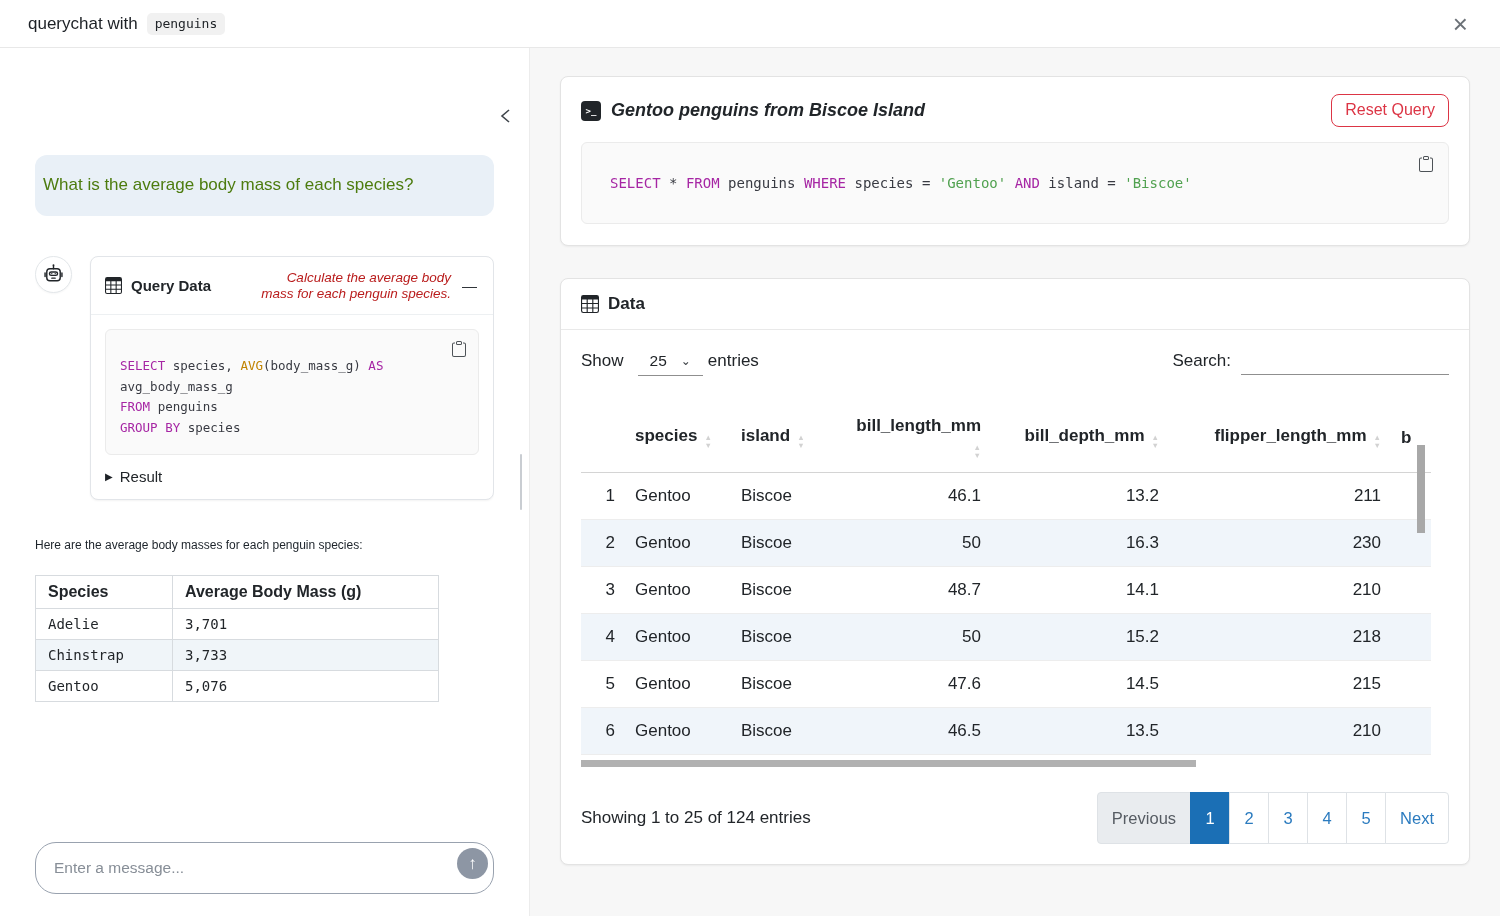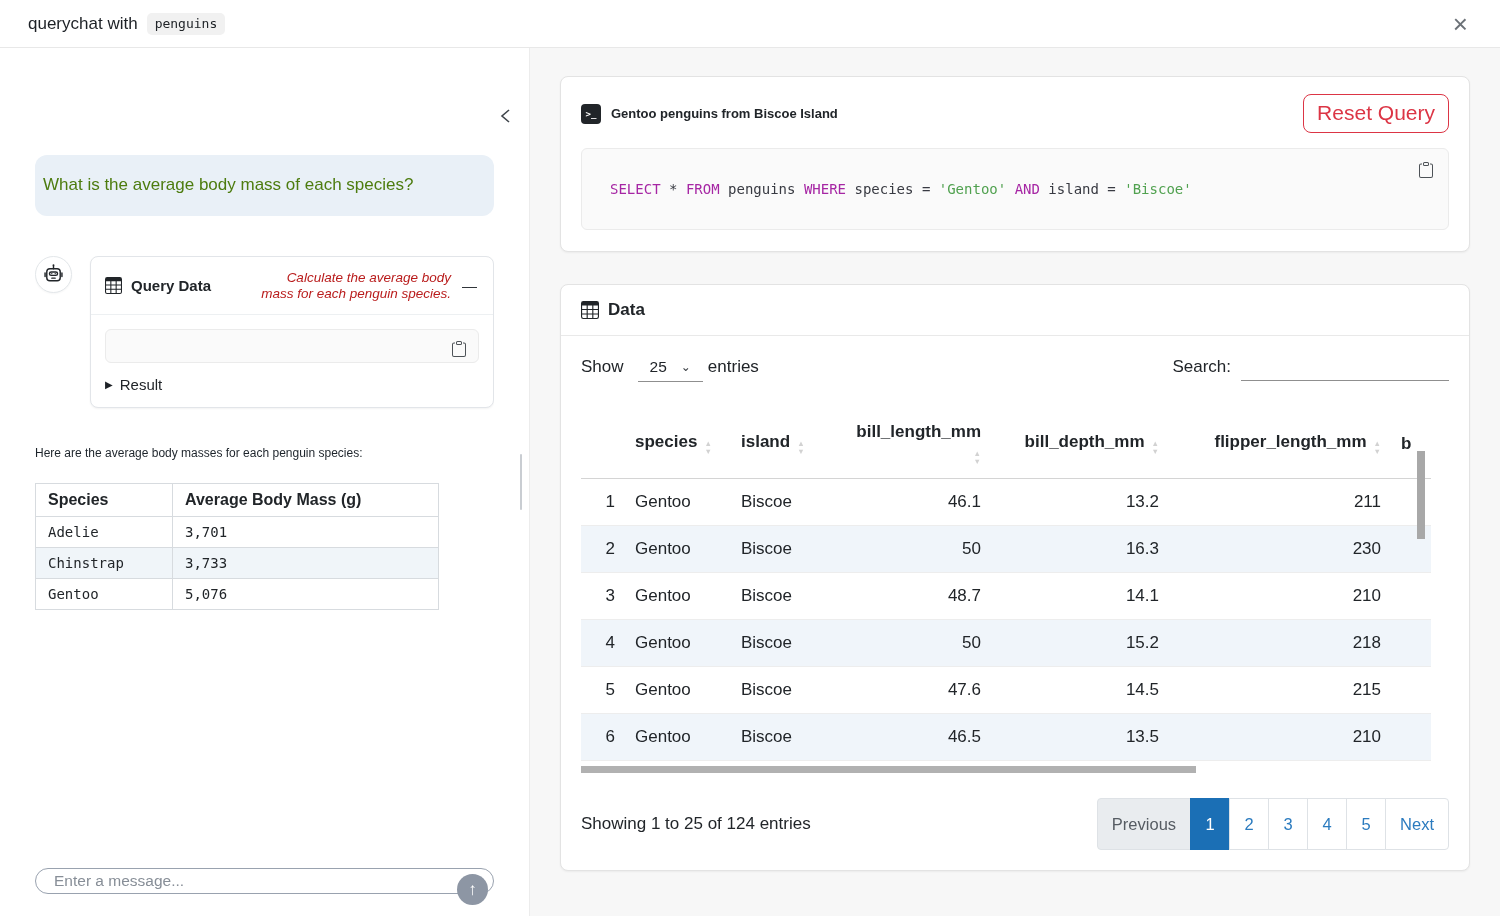--- a/index.html
+++ b/index.html
@@ -87,21 +87,21 @@
 
   table.answer-table { border-collapse:collapse; margin-top:19px; width:404px; }
   .answer-table th, .answer-table td { border:1px solid #d7dbdf; padding:7px 12px; text-align:left; }
   .answer-table th { font-weight:bold; font-size:16px; }
   .answer-table td { font-family:"DejaVu Sans Mono", monospace; font-size:14px; }
   .answer-table tbody tr:nth-child(even) { background:#f0f5f9; }
   .answer-table th:first-child, .answer-table td:first-child { width:137px; }
 
   .input-row { margin-top:auto; position:relative; padding-top:14px; }
   .msg-input {
-    width:100%; height:26px; border:1.5px solid #99a2af; border-radius:21px;
+    width:100%; height:52px; border:1.5px solid #99a2af; border-radius:21px;
     padding:0 50px 0 18px; font-size:15.5px; color:#495057; outline:none;
     font-family:"Liberation Sans", sans-serif;
   }
   .msg-input::placeholder { color:#878e97; }
   .send-btn {
     position:absolute; right:6px; top:20px; width:31px; height:31px; border-radius:50%;
     background:#8d96a4; color:#fff; font-size:17px; line-height:1;
     display:flex; align-items:center; justify-content:center;
   }
 
@@ -111,24 +111,24 @@
     background:#fff; border:1px solid #e3e3e3; border-radius:8px;
     box-shadow:0 1px 2px rgba(0,0,0,.05);
   }
   .query-card { margin-bottom:32px; }
   .query-header { display:flex; align-items:center; gap:10px; padding:17px 20px 13px; }
   .terminal-icon {
     width:20px; height:20px; background:#212529; border-radius:4px; color:#fff;
     font-family:"DejaVu Sans Mono", monospace; font-size:9px; font-weight:bold;
     display:flex; align-items:center; justify-content:center; flex-shrink:0;
   }
-  .query-title { font-weight:bold; font-size:13px; }
+  .query-title { font-weight:bold; font-size:18px;font-style:italic; }
   .reset-btn {
     margin-left:auto; color:#dc3545; border:1px solid #dc3545; background:#fff;
-    border-radius:8px; padding:6px 13px 7px; font-size:21px;
+    border-radius:8px; padding:6px 13px 7px; font-size:16px;
   }
   .query-body { padding:2px 20px 21px; }
   .codeblock.wide { padding:32px 28px; font-size:14px; }
   .codeblock.wide .copy-btn { top:11px; right:12px; }
 
   .data-header {
     display:flex; align-items:center; gap:9px; padding:15px 20px;
     border-bottom:1px solid #e9e9e9;
   }
   .data-header svg.tbl { width:18px; height:18px; }
@@ -222,20 +222,24 @@
             <button class="minus-btn">—</button>
           </div>
           <div class="tool-body">
             <div class="codeblock small">
               <button class="copy-btn">
                 <svg viewBox="0 0 16 16">
                     <path d="M4 1.5H3a2 2 0 0 0-2 2V14a2 2 0 0 0 2 2h10a2 2 0 0 0 2-2V3.5a2 2 0 0 0-2-2h-1v1h1a1 1 0 0 1 1 1V14a1 1 0 0 1-1 1H3a1 1 0 0 1-1-1V3.5a1 1 0 0 1 1-1h1v-1z"></path>
                     <path d="M9.5 1a.5.5 0 0 1 .5.5v1a.5.5 0 0 1-.5.5h-3a.5.5 0 0 1-.5-.5v-1a.5.5 0 0 1 .5-.5h3zm-3-1A1.5 1.5 0 0 0 5 1.5v1A1.5 1.5 0 0 0 6.5 4h3A1.5 1.5 0 0 0 11 2.5v-1A1.5 1.5 0 0 0 9.5 0h-3z"></path>
                   </svg>
               </button>
+              <code><span class="tok-kw">SELECT</span><span> species, </span><span class="tok-fn">AVG</span><span>(body_mass_g) </span><span class="tok-kw">AS</span><span>
+avg_body_mass_g
+</span><span class="tok-kw">FROM</span><span> penguins
+</span><span class="tok-kw">GROUP BY</span><span> species</span></code>
             </div>
             <div class="result-row">
               <span class="tri">▶</span>
               <span>Result</span>
             </div>
           </div>
         </div>
       </div>
 
       <div class="answer-text">Here are the average body masses for each penguin species:</div>

